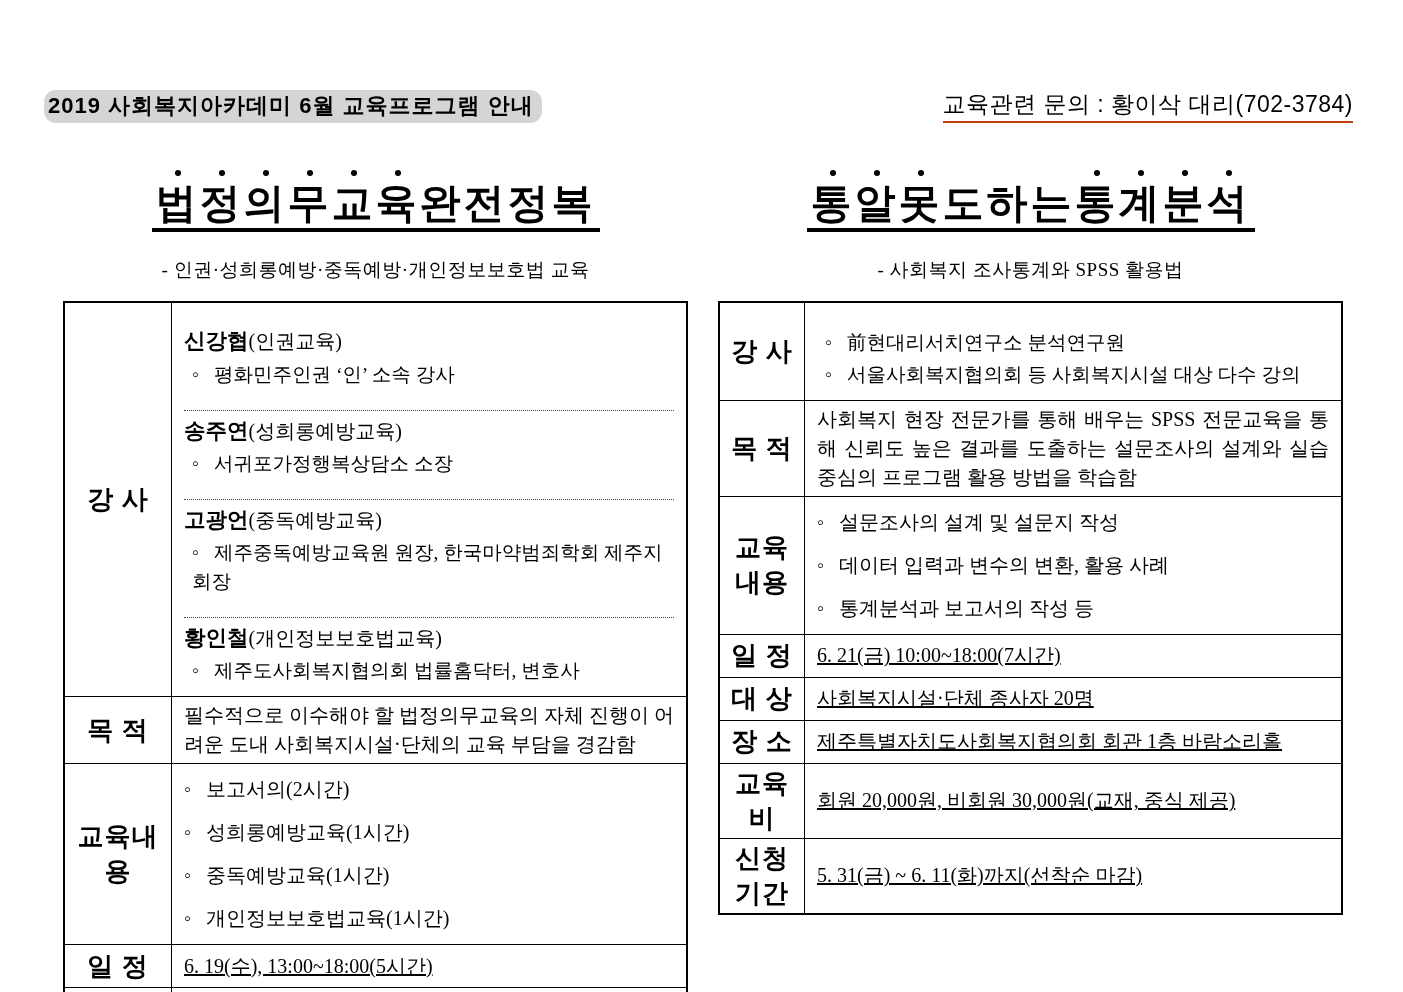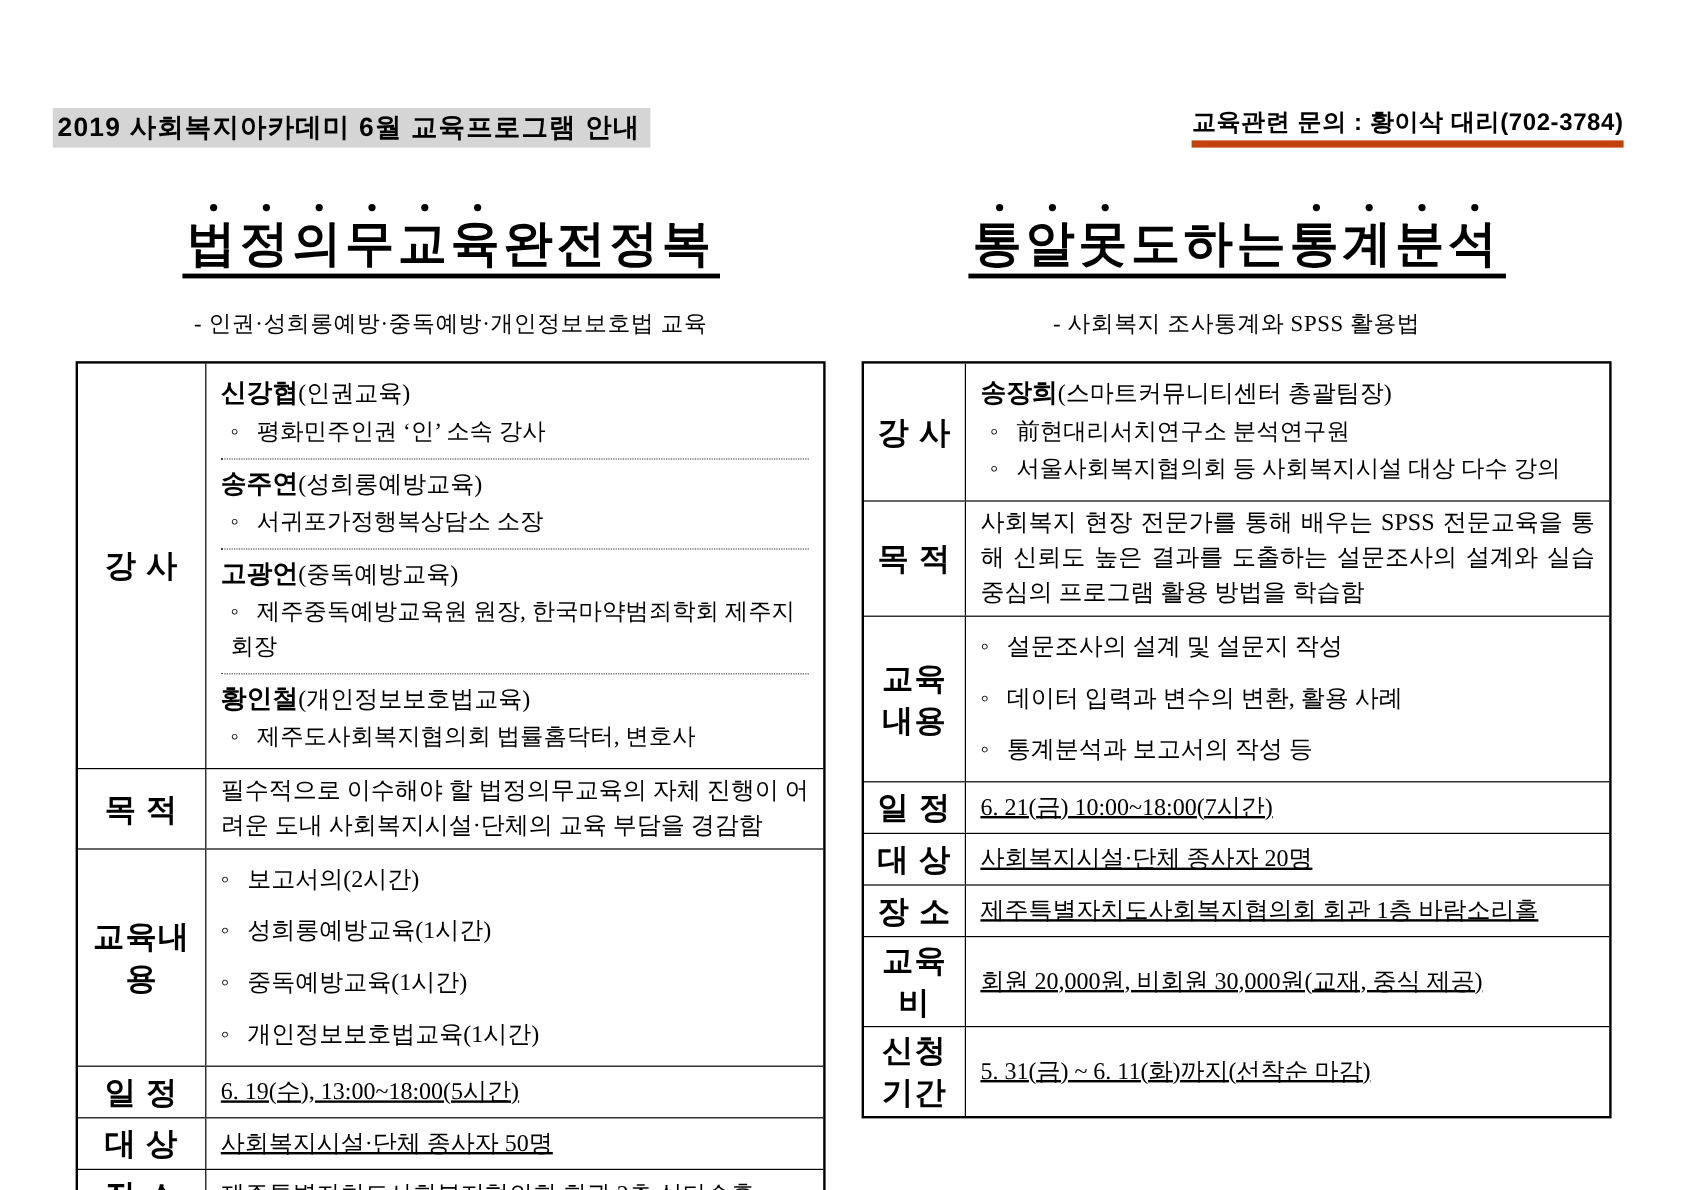--- a/index.html
+++ b/index.html
@@ -12,26 +12,26 @@
   .page{position:relative;width:1403px;height:992px;}
 
   
   .topbar{
     display:flex;justify-content:space-between;align-items:flex-end;
     margin:90px 50px 0 44px;
   }
   .topbar-left{
     font-family:"Liberation Sans","DejaVu Sans",sans-serif;
     font-weight:bold;font-size:22px;letter-spacing:1px;
-    background:#d5d5d5;padding:3px 8px 4px 4px;line-height:1.2;
+    background:#d5d5d5;padding:3px 8px 4px 4px;line-height:1.2;border-radius:12px;
   }
   .topbar-right{
     font-family:"Liberation Sans","DejaVu Sans",sans-serif;
-    font-weight:bold;font-size:20px;letter-spacing:0.5px;
-    border-bottom:6px solid #c2410c;padding-bottom:3px;line-height:1.2;
+    font-weight:normal;font-size:23px;letter-spacing:0.5px;
+    border-bottom:2px solid #c2410c;padding-bottom:3px;line-height:1.2;
   }
 
   
   .columns{display:flex;gap:30px;margin:26px 61px 0 63px;}
   .col{width:625px;flex:none;}
 
   .title-wrap{text-align:center;margin-top:18px;height:76px;}
   .title{
     display:inline-block;
     font-family:"Liberation Sans","DejaVu Sans",sans-serif;
@@ -55,21 +55,21 @@
   .tlabel{
     flex:none;display:flex;align-items:center;justify-content:center;
     font-weight:bold;font-size:26px;letter-spacing:1px;
     border-right:1px solid #000;padding:2px 3px;text-align:center;
   }
   .col-a .tlabel{width:100px;}
   .col-b .tlabel{width:78px;}
   .tcontent{flex:1;min-width:0;display:flex;flex-direction:column;justify-content:center;
     padding:4px 12px;font-size:20px;line-height:1.45;}
 
-  .entry{padding:5px 0 7px 0;}
+  .entry{padding:5px 0 7px 0;margin-top:14px;}
   .entry + .entry{border-top:1px dotted #444;}
   .iname{font-weight:bold;font-size:21.5px;}
   .iparen{font-size:20px;}
   .note{padding-left:8px;margin-top:3px;font-size:19.5px;}
   .bullet-glyph{display:inline-block;width:22px;}
 
   .para{text-align:justify;}
   .bullets .bullet-line{margin:7px 0;}
   .plain{white-space:nowrap;}
 
@@ -153,21 +153,20 @@
     <div class="col col-b program">
       <div class="title-wrap">
         <div class="title"><span class="em">통</span><span class="em">알</span><span class="em">못</span><span>도</span><span> </span><span>하</span><span>는</span><span> </span><span class="em">통</span><span class="em">계</span><span class="em">분</span><span class="em">석</span></div>
       </div>
       <div class="subtitle">- 사회복지 조사통계와 SPSS 활용법</div>
       <div class="ptable">
           <div class="trow">
             <div class="tlabel">강 사</div>
             <div class="tcontent">
               <div class="entry">
-                <div class="iname-line"><span class="iname">송장희</span><span class="iparen">(스마트커뮤니티센터 총괄팀장)</span></div>
                 <div class="note"><span class="bullet-glyph">◦</span><span>前현대리서치연구소 분석연구원</span></div>
                 <div class="note"><span class="bullet-glyph">◦</span><span>서울사회복지협의회 등 사회복지시설 대상 다수 강의</span></div>
               </div>
             </div>
           </div>
           <div class="trow">
             <div class="tlabel">목 적</div>
             <div class="tcontent">
               <div class="para">사회복지 현장 전문가를 통해 배우는 SPSS 전문교육을 통해 신뢰도 높은 결과를 도출하는 설문조사의 설계와 실습 중심의 프로그램 활용 방법을 학습함</div>
             </div>

